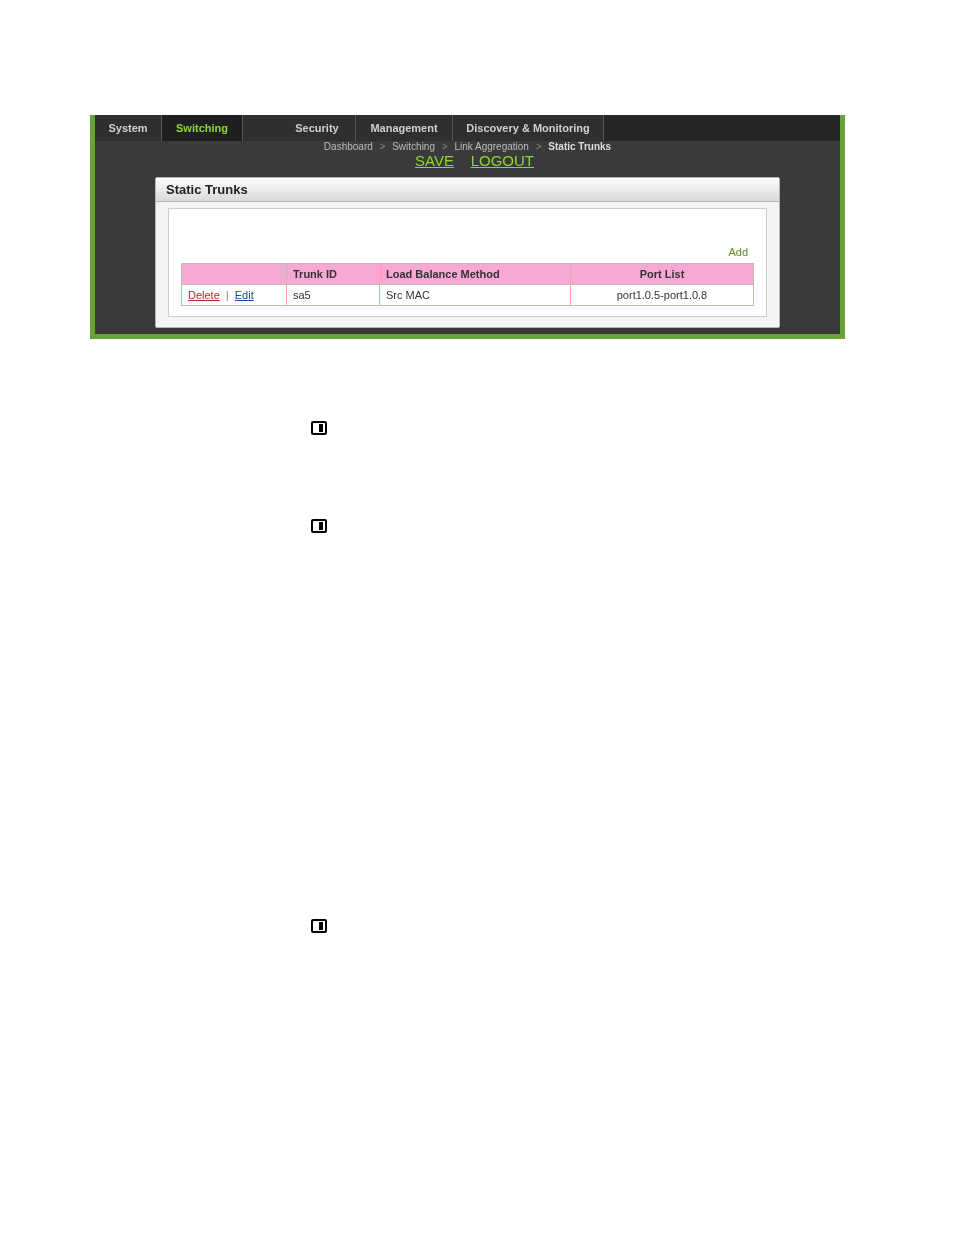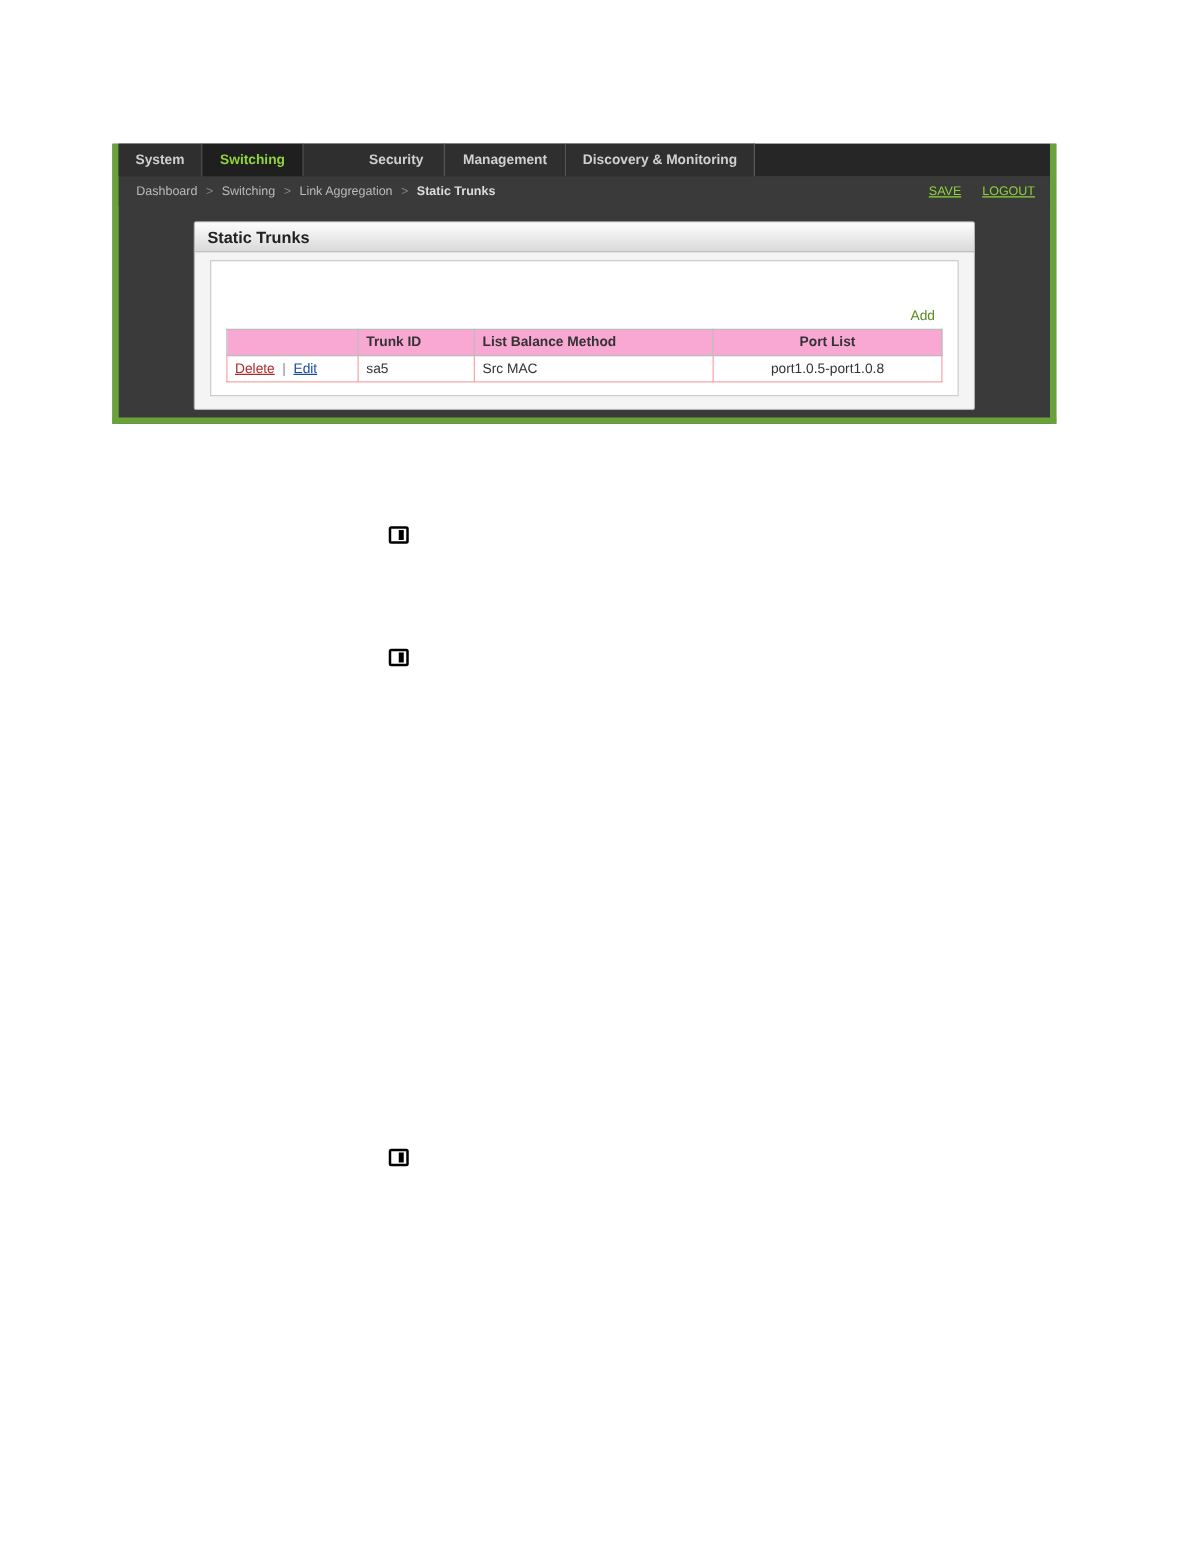--- a/index.html
+++ b/index.html
@@ -52,29 +52,30 @@
   .tab.discovery { width: 150px; }
   .crumb-row {
     display: flex;
     align-items: center;
     justify-content: space-between;
     background: #3a3a3a;
     height: 24px;
     padding: 0 12px;
     color: #bbb;
     font-size: 10px;
+    flex-direction: column;
   }
   .crumb-left span { margin: 0 2px; }
   .crumb-left .sep { color: #888; }
   .crumb-left .current { font-weight: bold; color: #ddd; }
   .crumb-right a {
     color: #8fd43a;
     text-decoration: underline;
     margin-left: 14px;
-    font-size: 10px;
+    font-size: 15px;
     cursor: pointer;
   }
   .panel {
     margin: 12px 60px 0 60px;
     background: #e8e8e8;
     border: 1px solid #b5b5b5;
     border-radius: 2px;
   }
   .panel-title {
     background: linear-gradient(#fdfdfd, #d9d9d9);
@@ -186,21 +187,21 @@
       <div class="panel-body">
         <div class="subpanel">
           <div class="addrow">
             <a>Add</a>
           </div>
           <table class="grid">
             <thead>
               <tr>
                 <th class="actions"></th>
                 <th class="trunkid">Trunk ID</th>
-                <th>List Balance Method</th>
+                <th>Load Balance Method</th>
                 <th class="portlist">Port List</th>
               </tr>
             </thead>
             <tbody>
               <tr>
                 <td class="actions">
                   <span class="row-actions">
                     <a class="delete">Delete</a>
                     <span class="divider">|</span>
                     <a class="edit">Edit</a>

